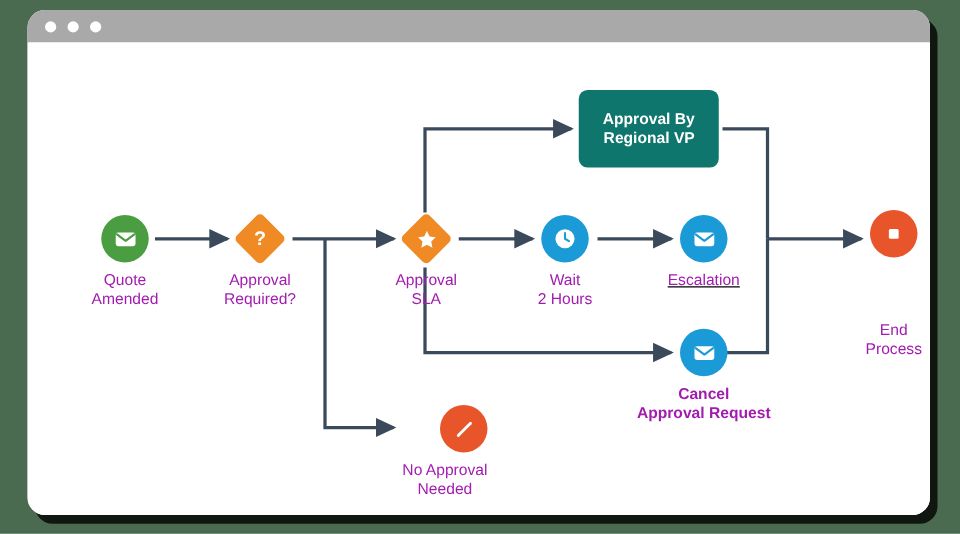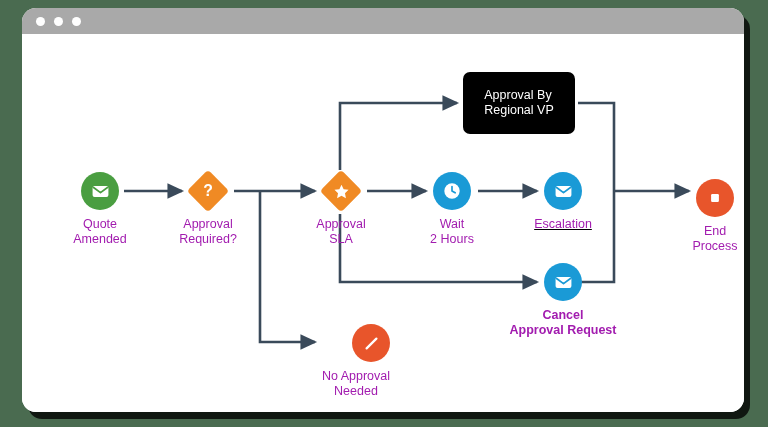--- a/index.html
+++ b/index.html
@@ -123,26 +123,27 @@
     font-size: 12.5px;
     line-height: 15px;
     color: #a21caf;
     text-align: center;
     white-space: pre-line;
   }
 
   
   .taskbox {
     position: absolute;
-    background: #000000;
+    background: #0f766e;
     border-radius: 7px;
     display: flex;
     align-items: center;
     justify-content: center;
-    text-align: left;
+    text-align: right;
+    font-weight: bold;
   }
   .taskbox-label {
     color: #ffffff;
     font-size: 12.5px;
     line-height: 15px;
     white-space: pre-line;
   }
 </style>
 </head>
 <body>
@@ -248,21 +249,21 @@
         <div class="node" style="left:481px; top:138px; width:120px;text-decoration:underline;">
           <div class="shape-circle" style="background:#1a9ad6;">
             <svg width="19" height="19" viewBox="0 0 24 24" aria-hidden="true">
               <rect x="2" y="5" width="20" height="14" rx="2.5" fill="#ffffff"></rect>
               <path d="M3.2,7 L12,13.4 L20.8,7" stroke="#1a9ad6" stroke-width="2.2" fill="none" stroke-linecap="round" stroke-linejoin="round"></path>
             </svg>
           </div>
           <div class="node-label">Escalation</div>
         </div>
 
-        <div class="node" style="left:653px; top:145px; width:80px;">
+        <div class="node" style="left:653px; top:134px; width:80px;gap:44px;">
           <div class="shape-circle" style="background:#e8552b;">
             <svg width="18" height="18" viewBox="0 0 24 24" aria-hidden="true">
               <rect x="6.8" y="6.8" width="10.4" height="10.4" rx="1.6" fill="#ffffff"></rect>
             </svg>
           </div>
           <div class="node-label">End
 Process</div>
         </div>
 
         <div class="node" style="left:471px; top:229px; width:140px;font-weight:bold;">

